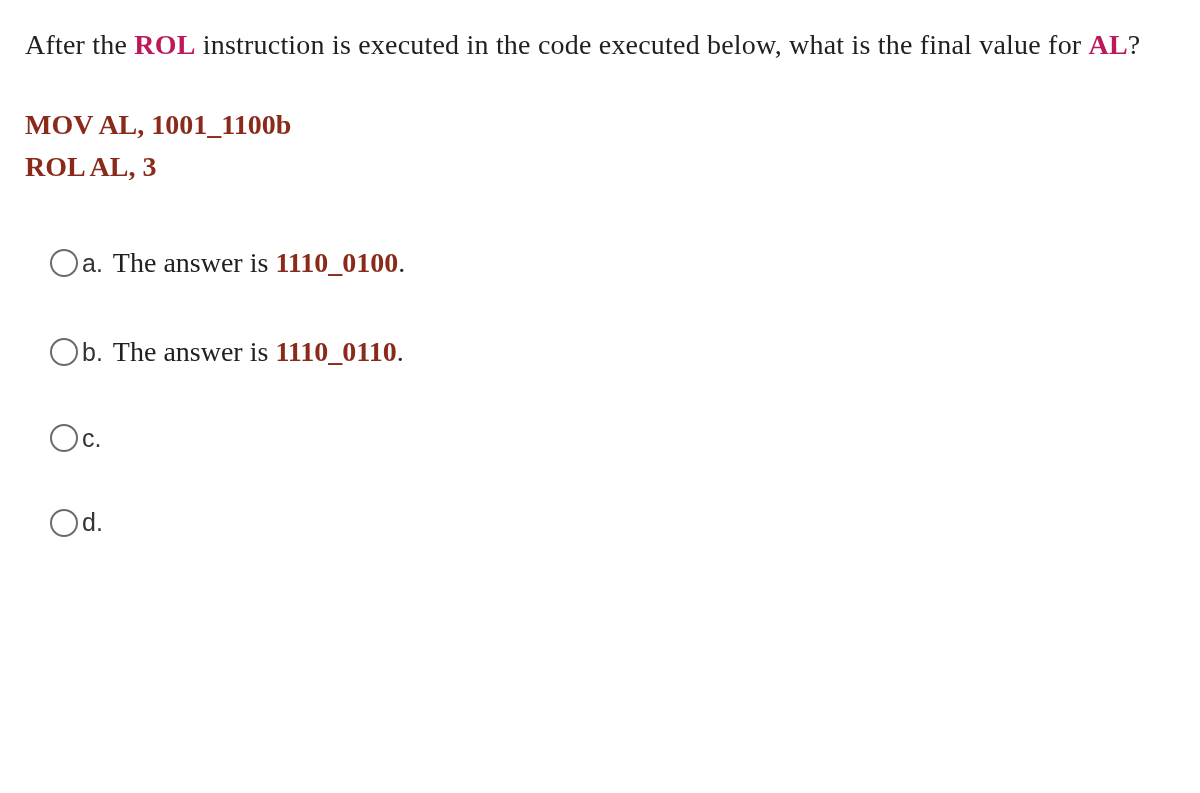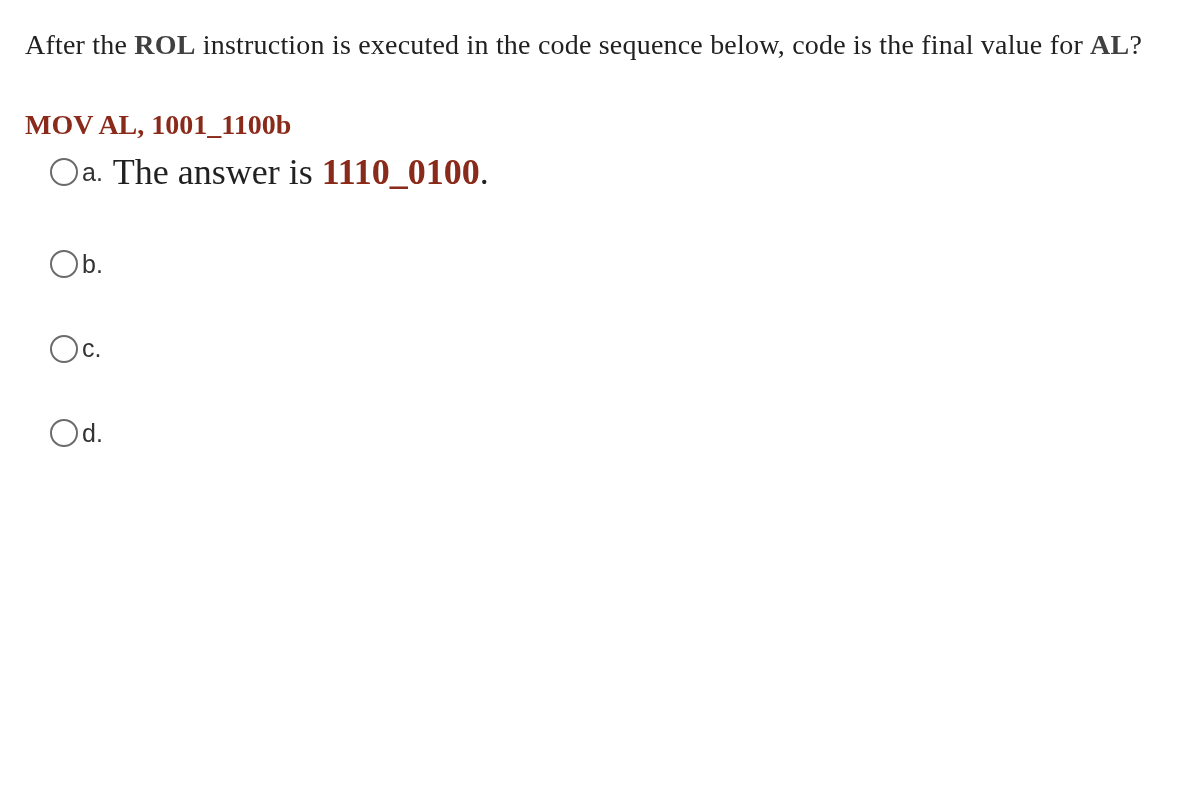--- a/index.html
+++ b/index.html
@@ -14,27 +14,28 @@
     line-height: 1.45;
   }
   .question {
     text-align: justify;
     text-justify: inter-word;
     margin-bottom: 35px;
     line-height: 1.75;
     letter-spacing: 0.2px;
   }
   .emph {
-    color: #404040;
+    color: #be185d;
     font-weight: bold;
   }
   .code-block {
     font-weight: bold;
     color: #8a2a1a;
     line-height: 1.5;
+    margin-bottom: 55px;
   }
   .options {
     padding-left: 25px;
   }
   .option {
     display: flex;
     align-items: center;
     margin-bottom: 48px;
   }
   .radio {
@@ -46,51 +47,55 @@
     margin-right: 4px;
     box-sizing: border-box;
   }
   .opt-letter {
     font-family: Arial, Helvetica, sans-serif;
     font-size: 25px;
     color: #333;
     margin-right: 10px;
   }
   .opt-text {
-    font-size: 36px;
+    font-size: 28px;
   }
   .answer-val {
     color: #8a2a1a;
     font-weight: bold;
   }
 </style>
 </head>
 <body>
 
 <div class="question">
-  <span>After the </span><span class="emph">ROL</span><span> instruction is executed in the code sequence below, code is the final value for </span><span class="emph">AL</span><span>?</span>
+  <span>After the </span><span class="emph">ROL</span><span> instruction is executed in the code executed below, what is the final value for </span><span class="emph">AL</span><span>?</span>
 </div>
 
 <div class="code-block">
   <div>MOV AL, 1001_1100b</div>
+  <div>ROL AL, 3</div>
 </div>
 
 <div class="options">
 
   <div class="option">
     <span class="radio"></span>
     <span class="opt-letter">a.</span>
     <span class="opt-text">
       <span>The answer is </span><span class="answer-val">1110_0100</span><span>.</span>
     </span>
   </div>
 
   <div class="option">
     <span class="radio"></span>
     <span class="opt-letter">b.</span>
+    <span class="opt-text">
+      <span>The answer is </span><span class="answer-val">1110_0110</span><span>.</span>
+    </span>
   </div>
 
   <div class="option">
     <span class="radio"></span>
     <span class="opt-letter">c.</span>
   </div>
 
   <div class="option">
     <span class="radio"></span>
     <span class="opt-letter">d.</span>

